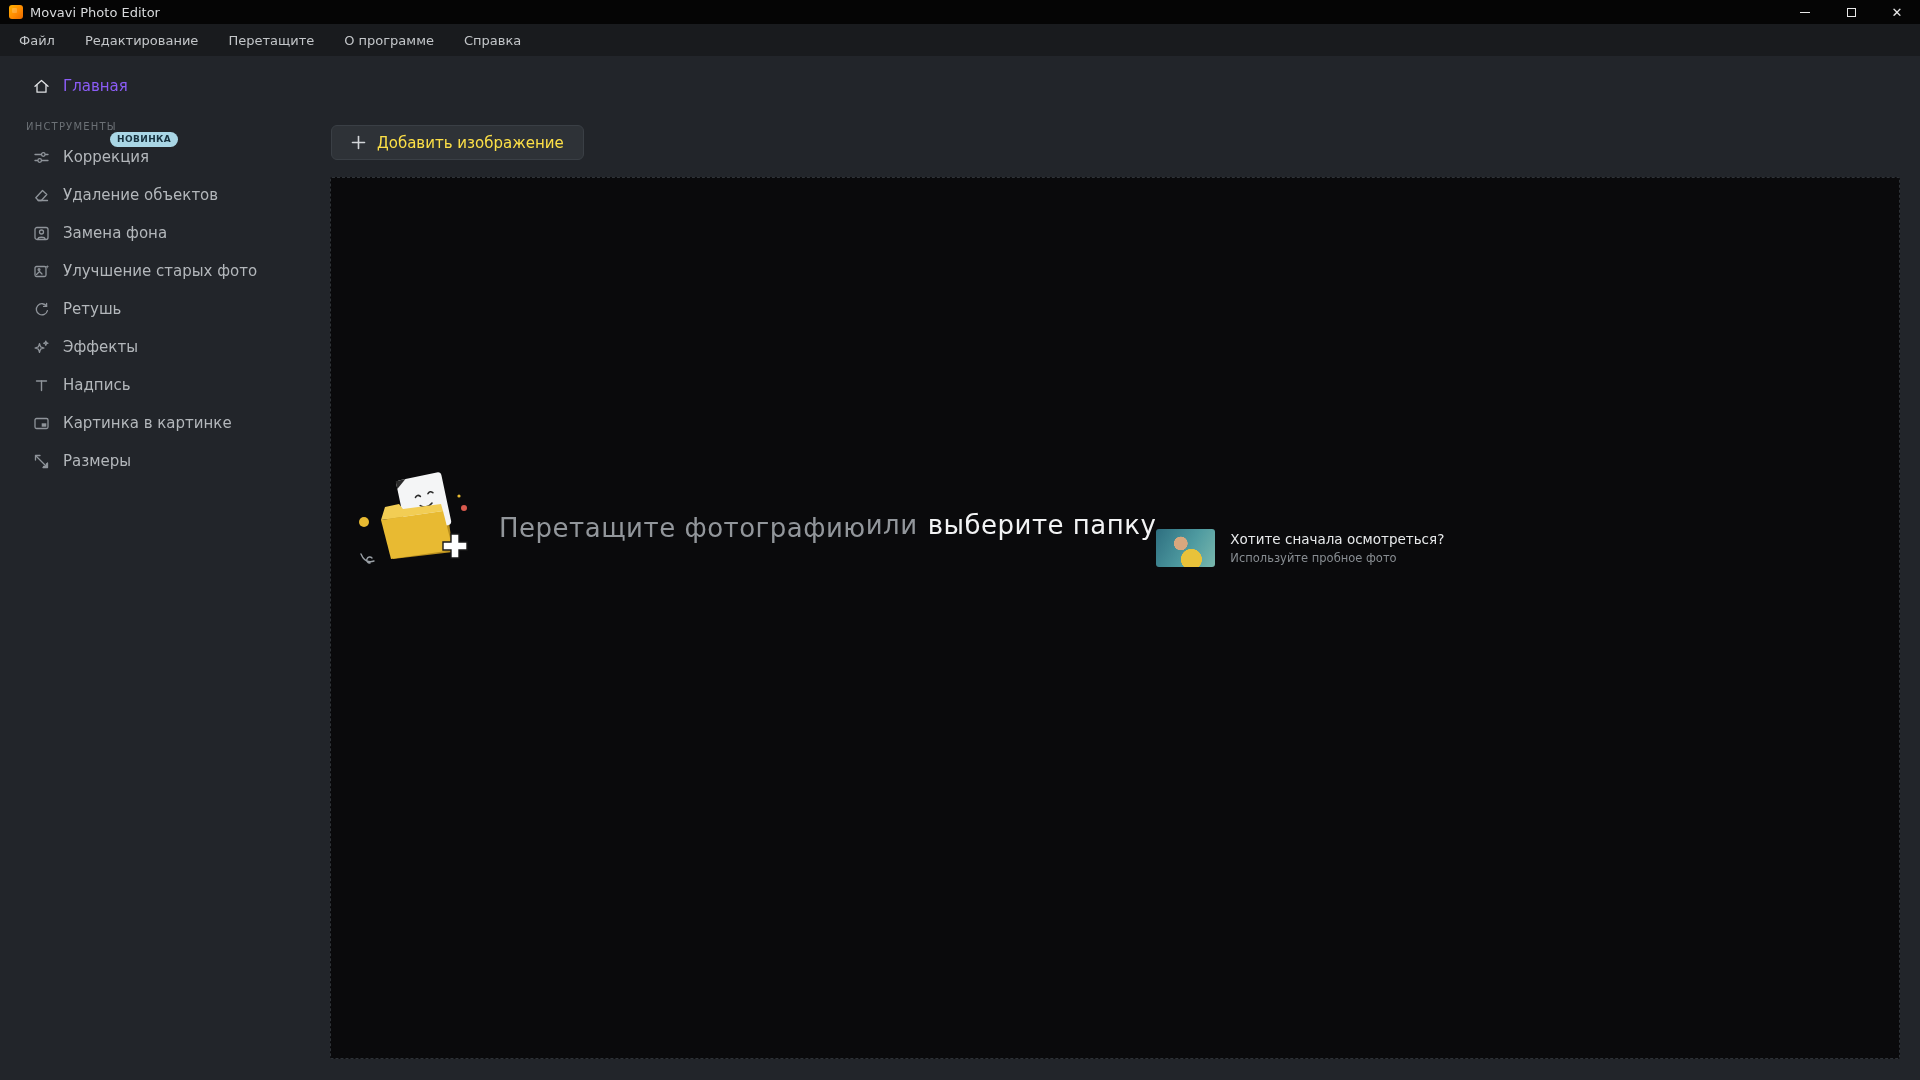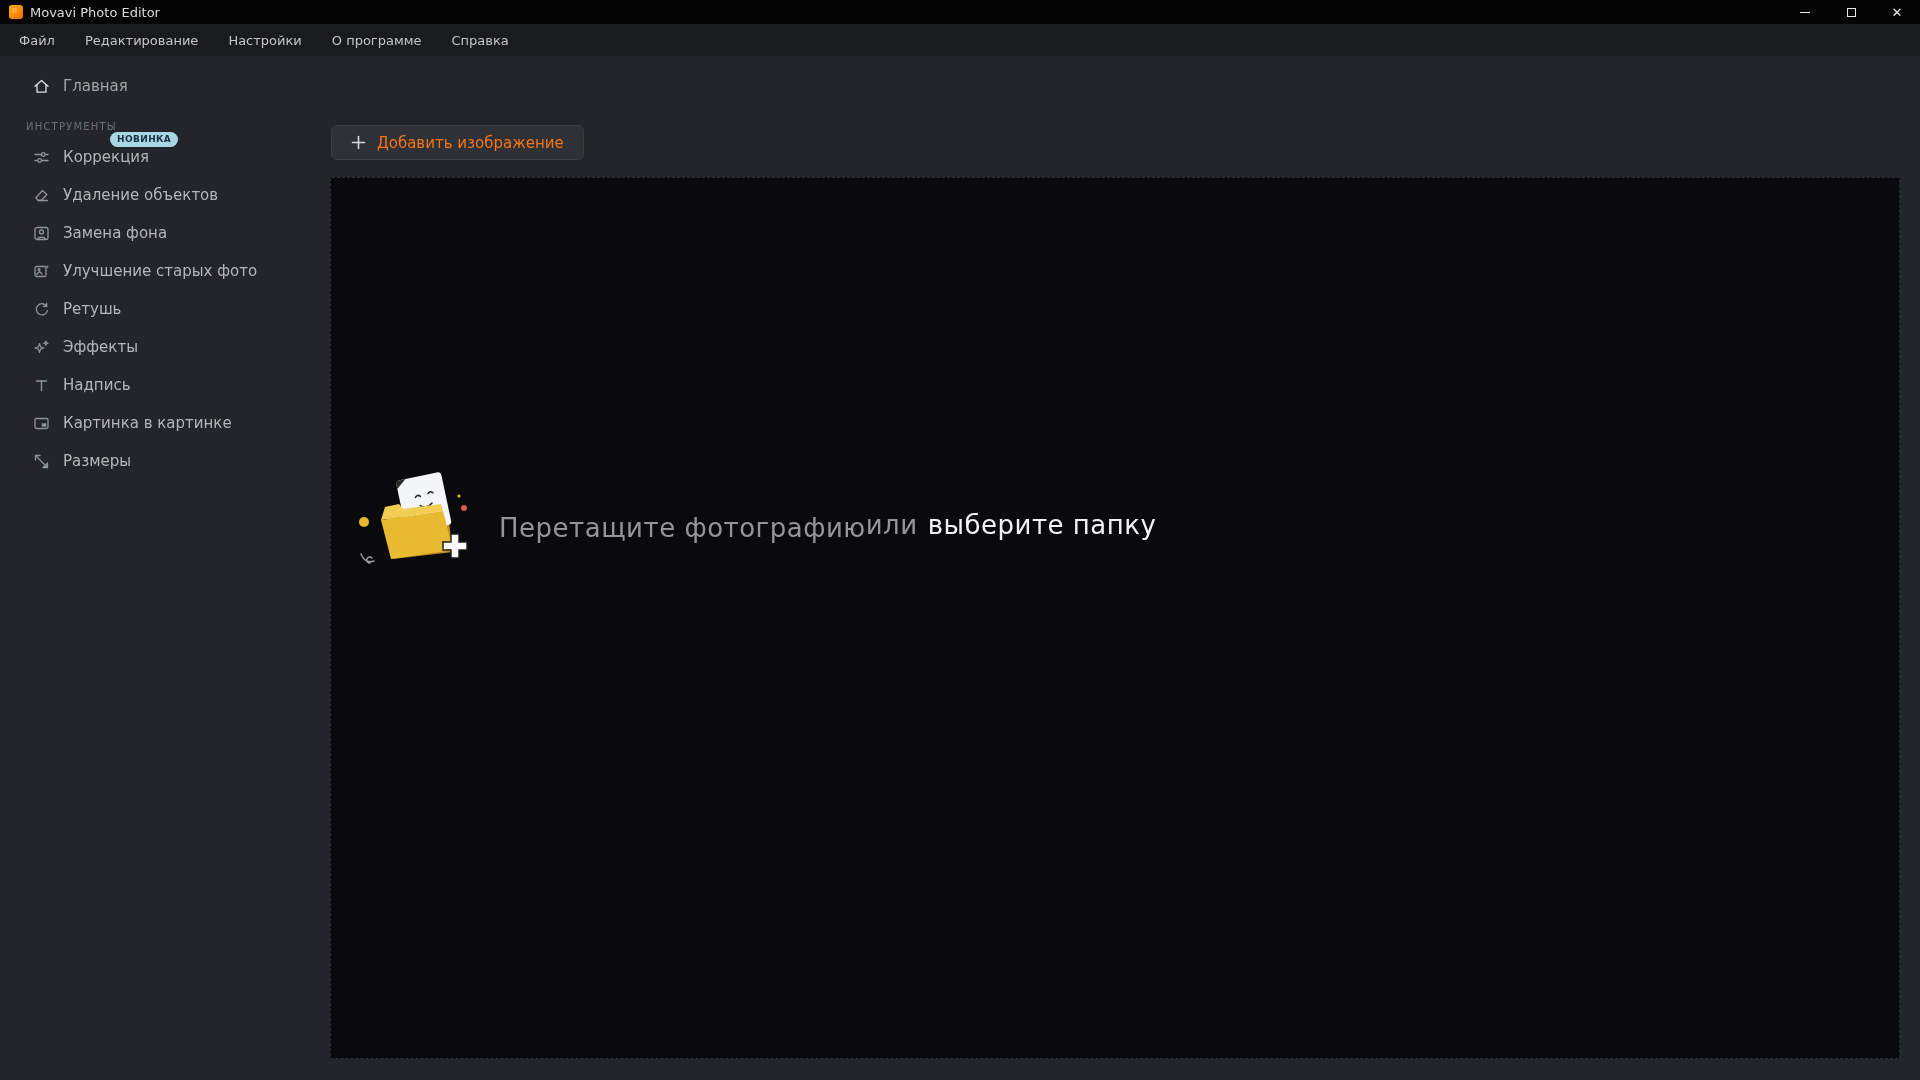--- a/index.html
+++ b/index.html
@@ -53,40 +53,40 @@
   }
 
   
   .sidebar { width: 330px; flex: 0 0 330px; padding-top: 11px; position: relative; }
   .side-item {
     height: 38px; display: flex; align-items: center;
     padding-left: 33px; gap: 13px; font-size: 15px; color: #b3b7bb;
     cursor: pointer; position: relative; white-space: nowrap;
   }
   .side-item .ic { width: 17px; height: 17px; flex: 0 0 auto; color: #8f949a; display: block; }
-  .side-item.home { color: #a3a3a3; }
+  .side-item.home { color: #8b5cf6; }
   .side-item.home .ic { color: #dfe1e3; }
   .section-label {
     font-size: 10px; letter-spacing: 1.2px; color: #6c7176;
     padding-left: 26px; margin-top: 16px; margin-bottom: 6px;
   }
   .new-badge {
     position: absolute; left: 110px; top: -6px;
     background: #A9D6E5; color: #17323f;
     font-size: 9px; letter-spacing: 0.4px; font-weight: bold;
     padding: 2px 7px; border-radius: 8px; line-height: 1.2;
   }
 
   
   .main { position: relative; flex: 1; }
   .add-btn {
     position: absolute; top: 69px; left: 1px; height: 35px;
     display: inline-flex; align-items: center; gap: 11px; padding: 0 19px;
     background: #2e3237; border: 1px solid #3a3f45; border-radius: 6px;
-    color: #f97316; font-size: 15px; font-family: inherit; cursor: pointer;
+    color: #fde047; font-size: 15px; font-family: inherit; cursor: pointer;
   }
   .add-btn .plus-ic { width: 15px; height: 15px; display: block; color: #d3d6d9; }
 
   .dropzone {
     position: absolute; top: 121px; left: 0; width: 1570px; height: 882px;
     background: #0A0A0C; border: 1px dashed #2e3237; border-radius: 2px;
   }
   .dz-content {
     position: absolute; top: 280px; left: 0; right: 0;
     display: flex; flex-direction: row; align-items: center;
@@ -130,21 +130,21 @@
       </button>
     <button class="win-btn">
         <span class="glyph-close">✕</span>
       </button>
   </div>
 </div>
 
 <div class="menubar">
   <span class="menu-item">Файл</span>
   <span class="menu-item">Редактирование</span>
-  <span class="menu-item">Настройки</span>
+  <span class="menu-item">Перетащите</span>
   <span class="menu-item">О программе</span>
   <span class="menu-item">Справка</span>
 </div>
 
 <div class="app-body">
 
   <aside class="sidebar">
 
     <div class="side-item home">
       <svg class="ic" viewBox="0 0 17 17" fill="none" stroke="currentColor" stroke-width="1.3" stroke-linecap="round" stroke-linejoin="round">
@@ -279,18 +279,25 @@
           </g>
         </svg>
 
         <div class="dz-line1">Перетащите фотографию</div>
 
         <div class="dz-line2">
           <span>или</span>
           <span class="choose">выберите папку</span>
         </div>
 
+        <div class="trial">
+          <div class="trial-thumb"></div>
+          <div class="trial-text">
+            <div class="trial-title">Хотите сначала осмотреться?</div>
+            <div class="trial-sub">Используйте пробное фото</div>
+          </div>
+        </div>
 
       </div>
     </div>
 
   </main>
 </div>
 
 </body></html>

